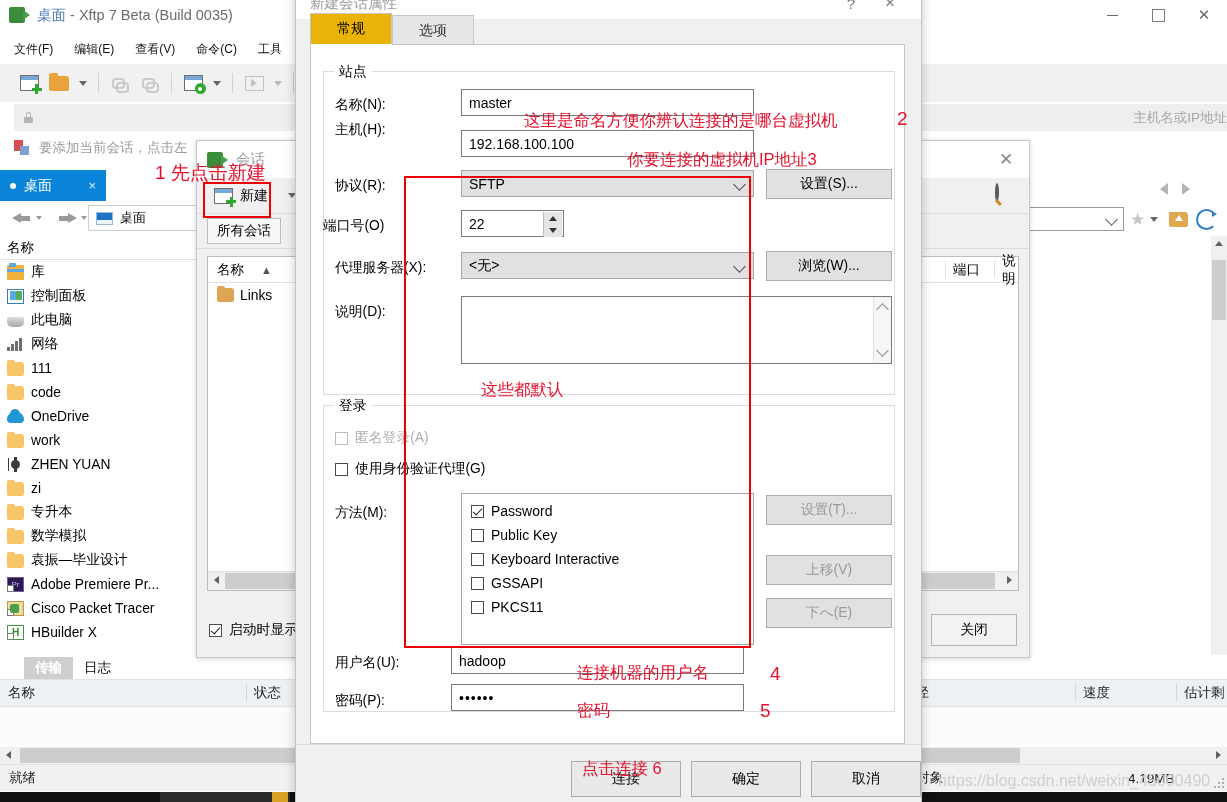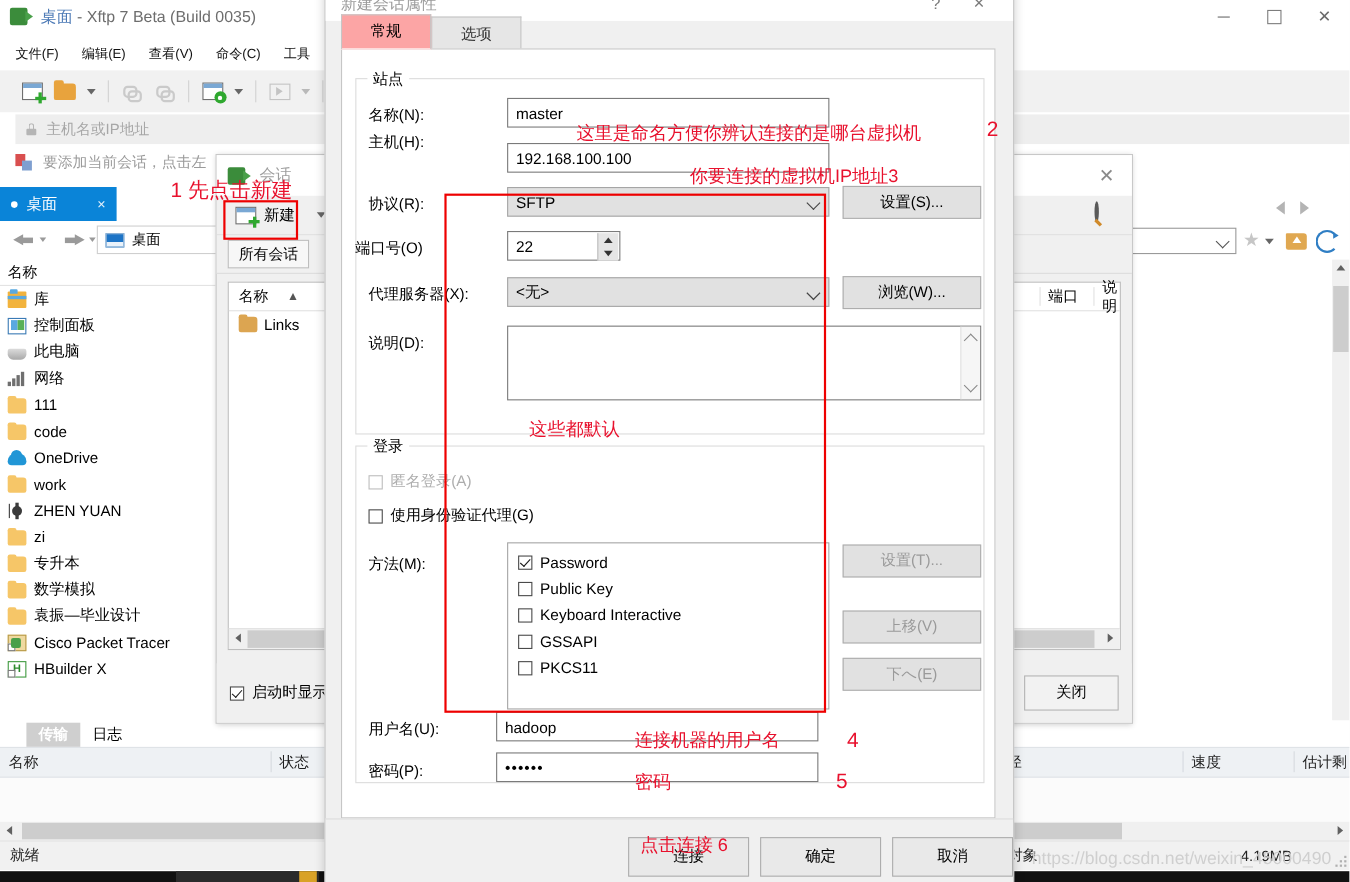--- a/index.html
+++ b/index.html
@@ -68,21 +68,21 @@
   .ic-gearwin::before{content:"";position:absolute;left:0;top:0;right:0;height:4px;background:#7aa8d4;}
   .ic-gearwin .gear{position:absolute;right:-4px;bottom:-4px;width:11px;height:11px;border-radius:50%;background:#2fa82f;}
   .ic-gearwin .gear::after{content:"";position:absolute;left:3.5px;top:3.5px;width:4px;height:4px;border-radius:50%;background:#fff;}
   .ic-play{width:19px;height:15px;border:1.6px solid #c3c3c3;box-sizing:border-box;display:flex;align-items:center;justify-content:center;}
   .ic-play::after{content:"";border-left:6px solid #c3c3c3;border-top:4px solid transparent;border-bottom:4px solid transparent;}
   .ic-back{width:17px;height:15px;background:#c8c8c8;opacity:.6;}
 
   
   .hostbar {
     position:absolute; left:14px; top:104px; width:1213px; height:27px;
-    background:#eeeeee; display:flex; align-items:center; padding-left:10px; box-sizing:border-box;
+    background:#eeeeee; display:flex; align-items:center; padding-left:10px; box-sizing:border-box;justify-content:space-between;
   }
   .lock-ic{width:9px;height:11px;position:relative;margin-right:9px;}
   .lock-ic::before{content:"";position:absolute;left:0;bottom:0;width:9px;height:6px;background:#b5b5b5;border-radius:1px;}
   .lock-ic::after{content:"";position:absolute;left:2px;top:0;width:5px;height:6px;border:1.6px solid #b5b5b5;border-bottom:none;border-radius:3px 3px 0 0;box-sizing:border-box;}
   .hostbar-ph{color:#a7a7a7;font-size:13.5px;}
   .hostbar-pw{position:absolute;left:392px;color:#a7a7a7;font-size:13.5px;}
   .hostbar-div{position:absolute;left:376px;top:3px;width:1px;height:21px;background:#dcdcdc;}
 
   
   .hintline{position:absolute;left:14px;top:136px;width:800px;height:24px;display:flex;align-items:center;}
@@ -241,21 +241,21 @@
     position:absolute;left:295px;top:-14px;width:625px;height:816px;background:#f0f0f0;
     border:1px solid #c3c3c3;box-shadow:0 2px 10px rgba(0,0,0,.22);
   }
   .pd-title{height:32px;background:#fff;position:relative;display:flex;align-items:center;}
   .pd-title-txt{margin-left:14px;font-size:14.5px;color:#9b9b9b;}
   .pd-help{position:absolute;right:66px;top:0;height:32px;display:flex;align-items:center;color:#7a7a7a;font-size:15px;}
   .pd-close{position:absolute;right:8px;top:0;width:46px;height:32px;display:flex;align-items:center;justify-content:center;color:#7a7a7a;font-size:17px;}
   .pd-tabs{position:absolute;left:14px;top:28px;height:30px;display:flex;align-items:flex-end;}
   .pd-tab{height:29px;min-width:54px;padding:0 13px;display:flex;align-items:center;justify-content:center;font-size:14px;
     border:1px solid #c6c6c6;border-bottom:none;background:#e6e6e6;color:#333;}
-  .pd-tab.active{background:#fca5a5;color:#000;height:30px;border-bottom:1px solid #fff;position:relative;z-index:2;}
+  .pd-tab.active{background:#eab308;color:#000;height:30px;border-bottom:1px solid #fff;position:relative;z-index:2;}
   .pd-body{position:absolute;left:14px;top:57px;width:595px;height:700px;background:#fff;border:1px solid #c6c6c6;box-sizing:border-box;}
 
   .gbox{position:absolute;border:1px solid #dcdcdc;}
   .gbox-title{position:absolute;top:-9px;left:10px;background:#fff;padding:0 5px;font-size:13.8px;}
 
   .frow{position:absolute;display:flex;align-items:center;}
   .flabel{font-size:13.8px;white-space:nowrap;}
   .inp{
     height:27px;border:1px solid #7a7a7a;background:#fff;box-sizing:border-box;
     display:flex;align-items:center;padding-left:7px;font-size:14px;
@@ -440,20 +440,24 @@
           <span class="fp-ic ic-yfolder"></span>
           <span>专升本</span>
         </div>
       <div class="fp-row">
           <span class="fp-ic ic-yfolder"></span>
           <span>数学模拟</span>
         </div>
       <div class="fp-row">
           <span class="fp-ic ic-yfolder"></span>
           <span>袁振—毕业设计</span>
+        </div>
+      <div class="fp-row">
+          <span class="fp-ic ic-pr">Pr<span class="shortcut-arrow"></span></span>
+          <span>Adobe Premiere Pr...</span>
         </div>
       <div class="fp-row">
           <span class="fp-ic ic-cpt">
             <span class="shortcut-arrow"></span>
           </span>
           <span>Cisco Packet Tracer</span>
         </div>
       <div class="fp-row">
           <span class="fp-ic ic-hb">H<span class="shortcut-arrow"></span></span>
           <span>HBuilder X</span>

